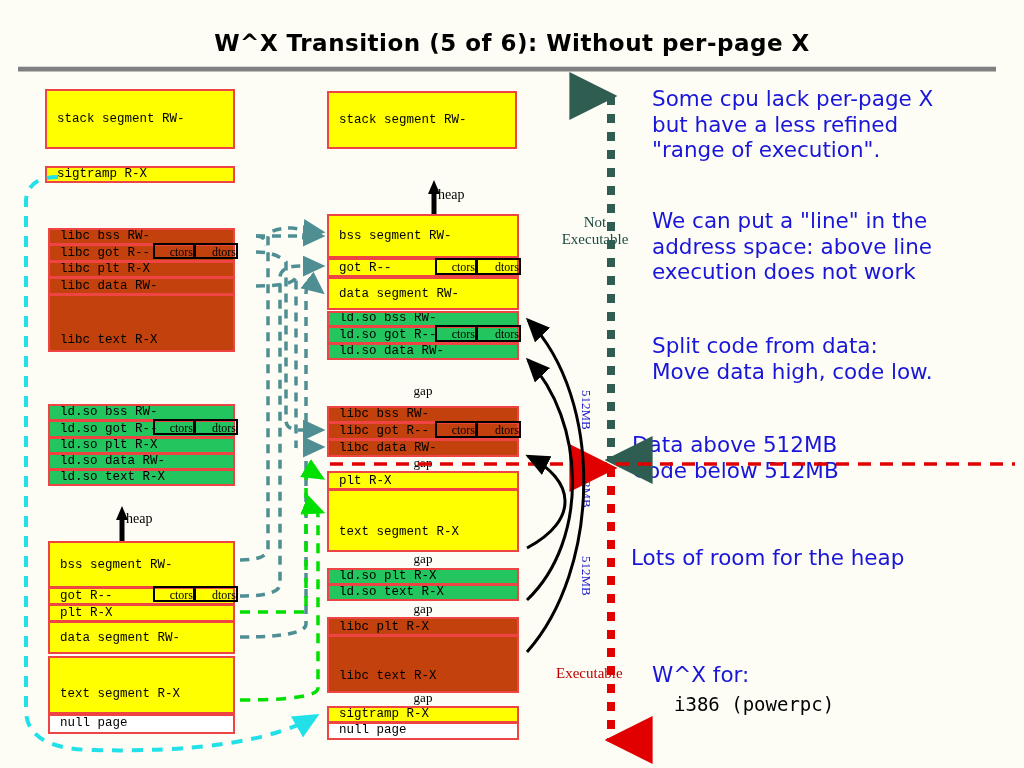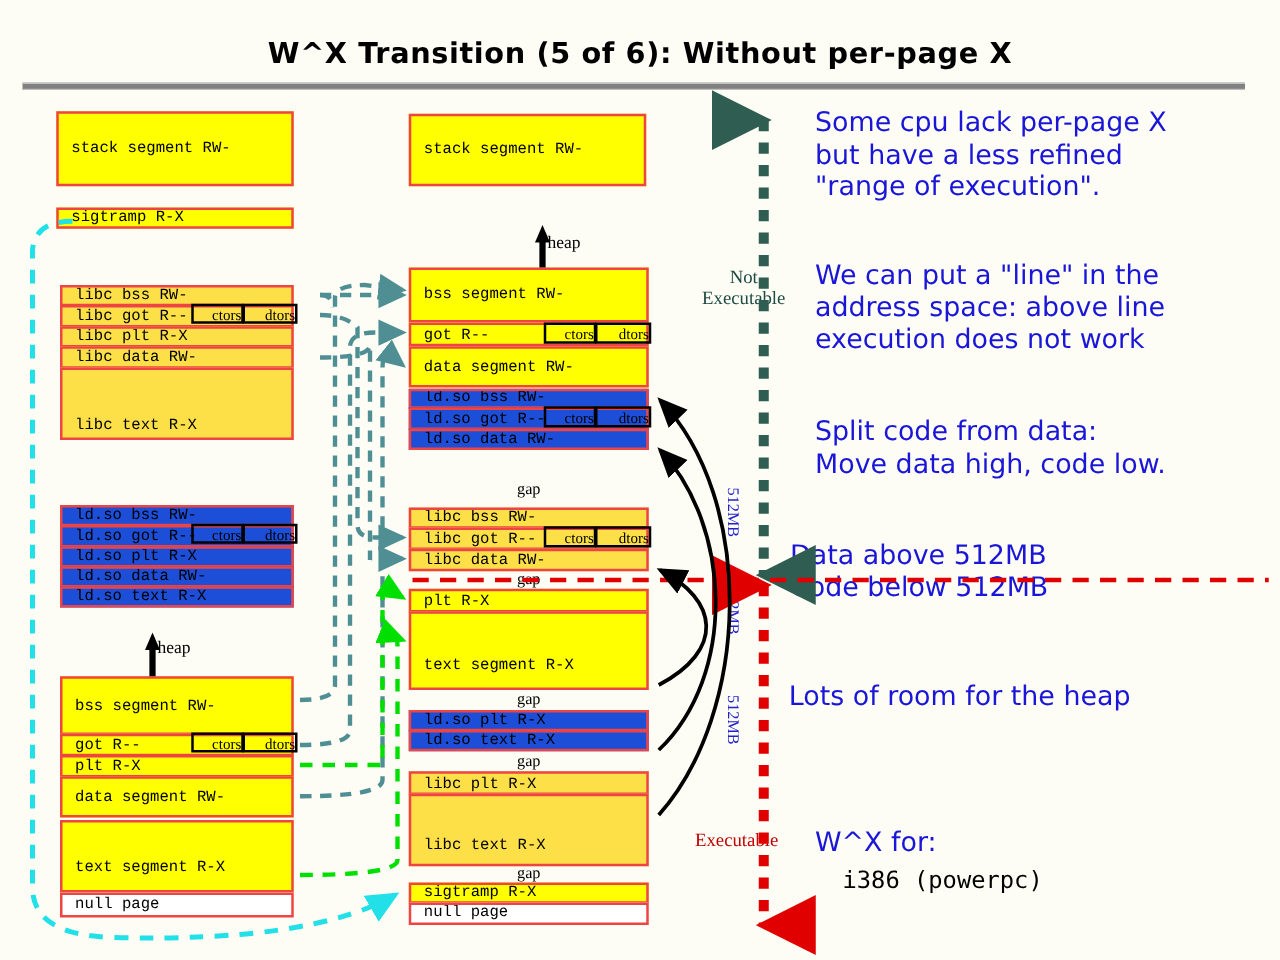--- a/index.html
+++ b/index.html
@@ -43,22 +43,22 @@
     left:10px;
     bottom:1px;
     line-height:1;
   }
   .blk.mid > .lbl{
     bottom:auto;
     top:50%;
     transform:translateY(-50%);
   }
   .yellow{background:#ffff00;}
-  .teal{background:#fde047;text-align:right;}
-  .magenta{background:#1d4ed8;}
+  .teal{background:#c2410c;text-align:right;}
+  .magenta{background:#22c55e;}
   .white{background:#ffffff;}
 
   
   .cd{
     position:absolute;
     box-sizing:border-box;
     border:2px solid #000;
     background:transparent;
     font-size:12px;
     text-align:right;

